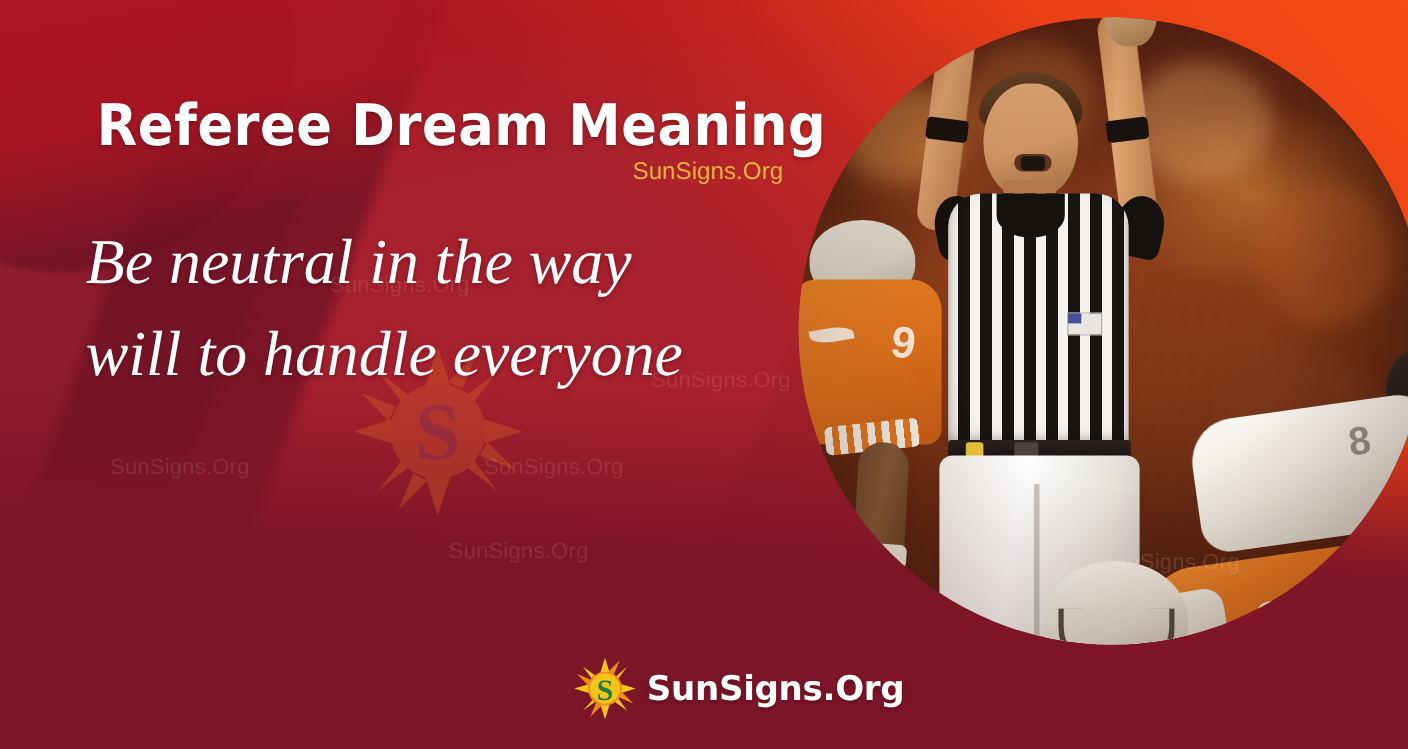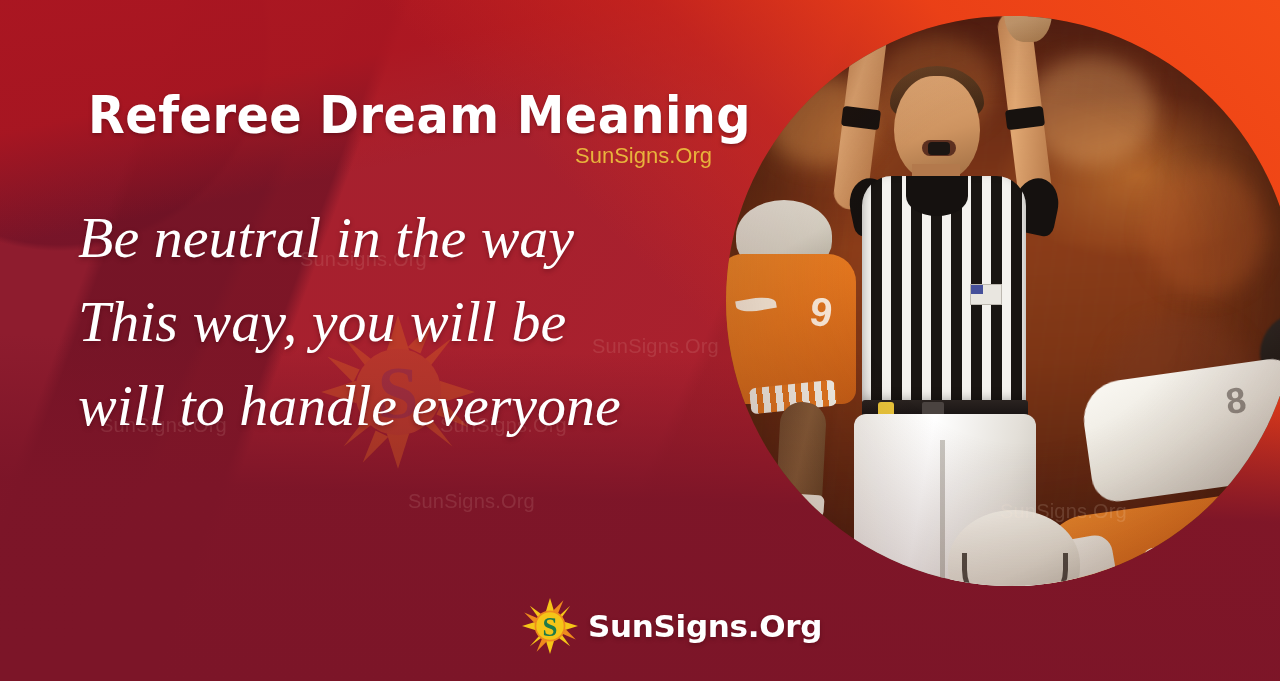--- a/index.html
+++ b/index.html
@@ -444,21 +444,20 @@
   <div class="wm" style="left:100px;top:414px;">SunSigns.Org</div>
   <div class="wm" style="left:440px;top:414px;">SunSigns.Org</div>
   <div class="wm" style="left:408px;top:490px;">SunSigns.Org</div>
   <div class="wm" style="left:1000px;top:500px;color:rgba(255,235,215,.15);">SunSigns.Org</div>
 
   <div class="title">Referee Dream Meaning</div>
   <div class="title-wm">SunSigns.Org</div>
 
   <div class="quote">
     <span class="quote-line">Be neutral in the way</span>
-    <span class="quote-line">This way, you will be</span>
     <span class="quote-line">will to handle everyone</span>
   </div>
 
   <div class="footer-logo">
     <span class="sun-mark">
       <svg viewBox="0 0 100 100" width="56" height="56" aria-hidden="true">
         <g fill="#f5c518">
           <path d="M50 0 L58 26 L42 26 Z"></path>
           <path d="M100 50 L74 58 L74 42 Z"></path>
           <path d="M50 100 L42 74 L58 74 Z"></path>

